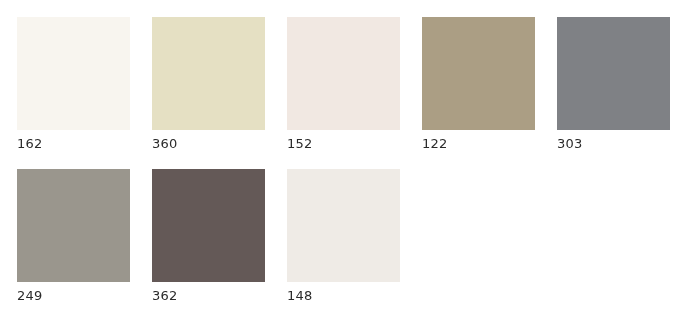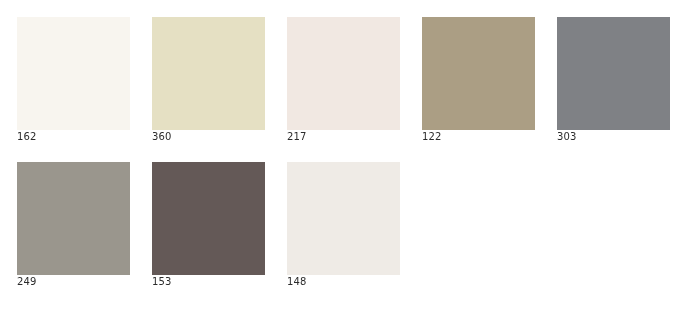--- a/index.html
+++ b/index.html
@@ -34,21 +34,22 @@
     width: 113px;
     height: 113px;
     box-sizing: border-box;
     display: block;
   }
   .swatch-chip.bordered {
     border: 1px solid #7a7a7a;
   }
   .swatch-label {
     display: block;
-    font-size: 10px;
+    margin-top: 7px;
+    font-size: 13px;
     line-height: 13px;
     color: #2b2b2b;
     letter-spacing: 0.2px;
     font-family: "DejaVu Sans", "Liberation Sans", sans-serif;
   }
 </style>
 </head>
 <body style="background-color: rgb(255, 255, 255);">
 
 <div class="palette">
@@ -59,41 +60,41 @@
       <span class="swatch-label" style="color: rgb(43, 43, 43);">162</span>
     </div>
 
     <div class="swatch-cell">
       <span class="swatch-chip" style="background-color: rgb(229, 224, 195);"></span>
       <span class="swatch-label" style="color: rgb(43, 43, 43);">360</span>
     </div>
 
     <div class="swatch-cell">
       <span class="swatch-chip" style="background-color: rgb(241, 232, 226);"></span>
-      <span class="swatch-label" style="color: rgb(43, 43, 43);">217</span>
+      <span class="swatch-label" style="color: rgb(43, 43, 43);">152</span>
     </div>
 
     <div class="swatch-cell">
       <span class="swatch-chip" style="background-color: rgb(171, 158, 132);"></span>
       <span class="swatch-label" style="color: rgb(43, 43, 43);">122</span>
     </div>
 
     <div class="swatch-cell">
       <span class="swatch-chip" style="background-color: rgb(127, 129, 133);"></span>
       <span class="swatch-label" style="color: rgb(43, 43, 43);">303</span>
     </div>
 
     <div class="swatch-cell">
       <span class="swatch-chip" style="background-color: rgb(154, 150, 141);"></span>
       <span class="swatch-label" style="color: rgb(43, 43, 43);">249</span>
     </div>
 
     <div class="swatch-cell">
       <span class="swatch-chip" style="background-color: rgb(100, 89, 87);"></span>
-      <span class="swatch-label" style="color: rgb(43, 43, 43);">153</span>
+      <span class="swatch-label" style="color: rgb(43, 43, 43);">362</span>
     </div>
 
 
     <div class="swatch-cell">
       <span class="swatch-chip" style="background-color: rgb(239, 235, 230);"></span>
       <span class="swatch-label" style="color: rgb(43, 43, 43);">148</span>
     </div>
 
 
   </div>

